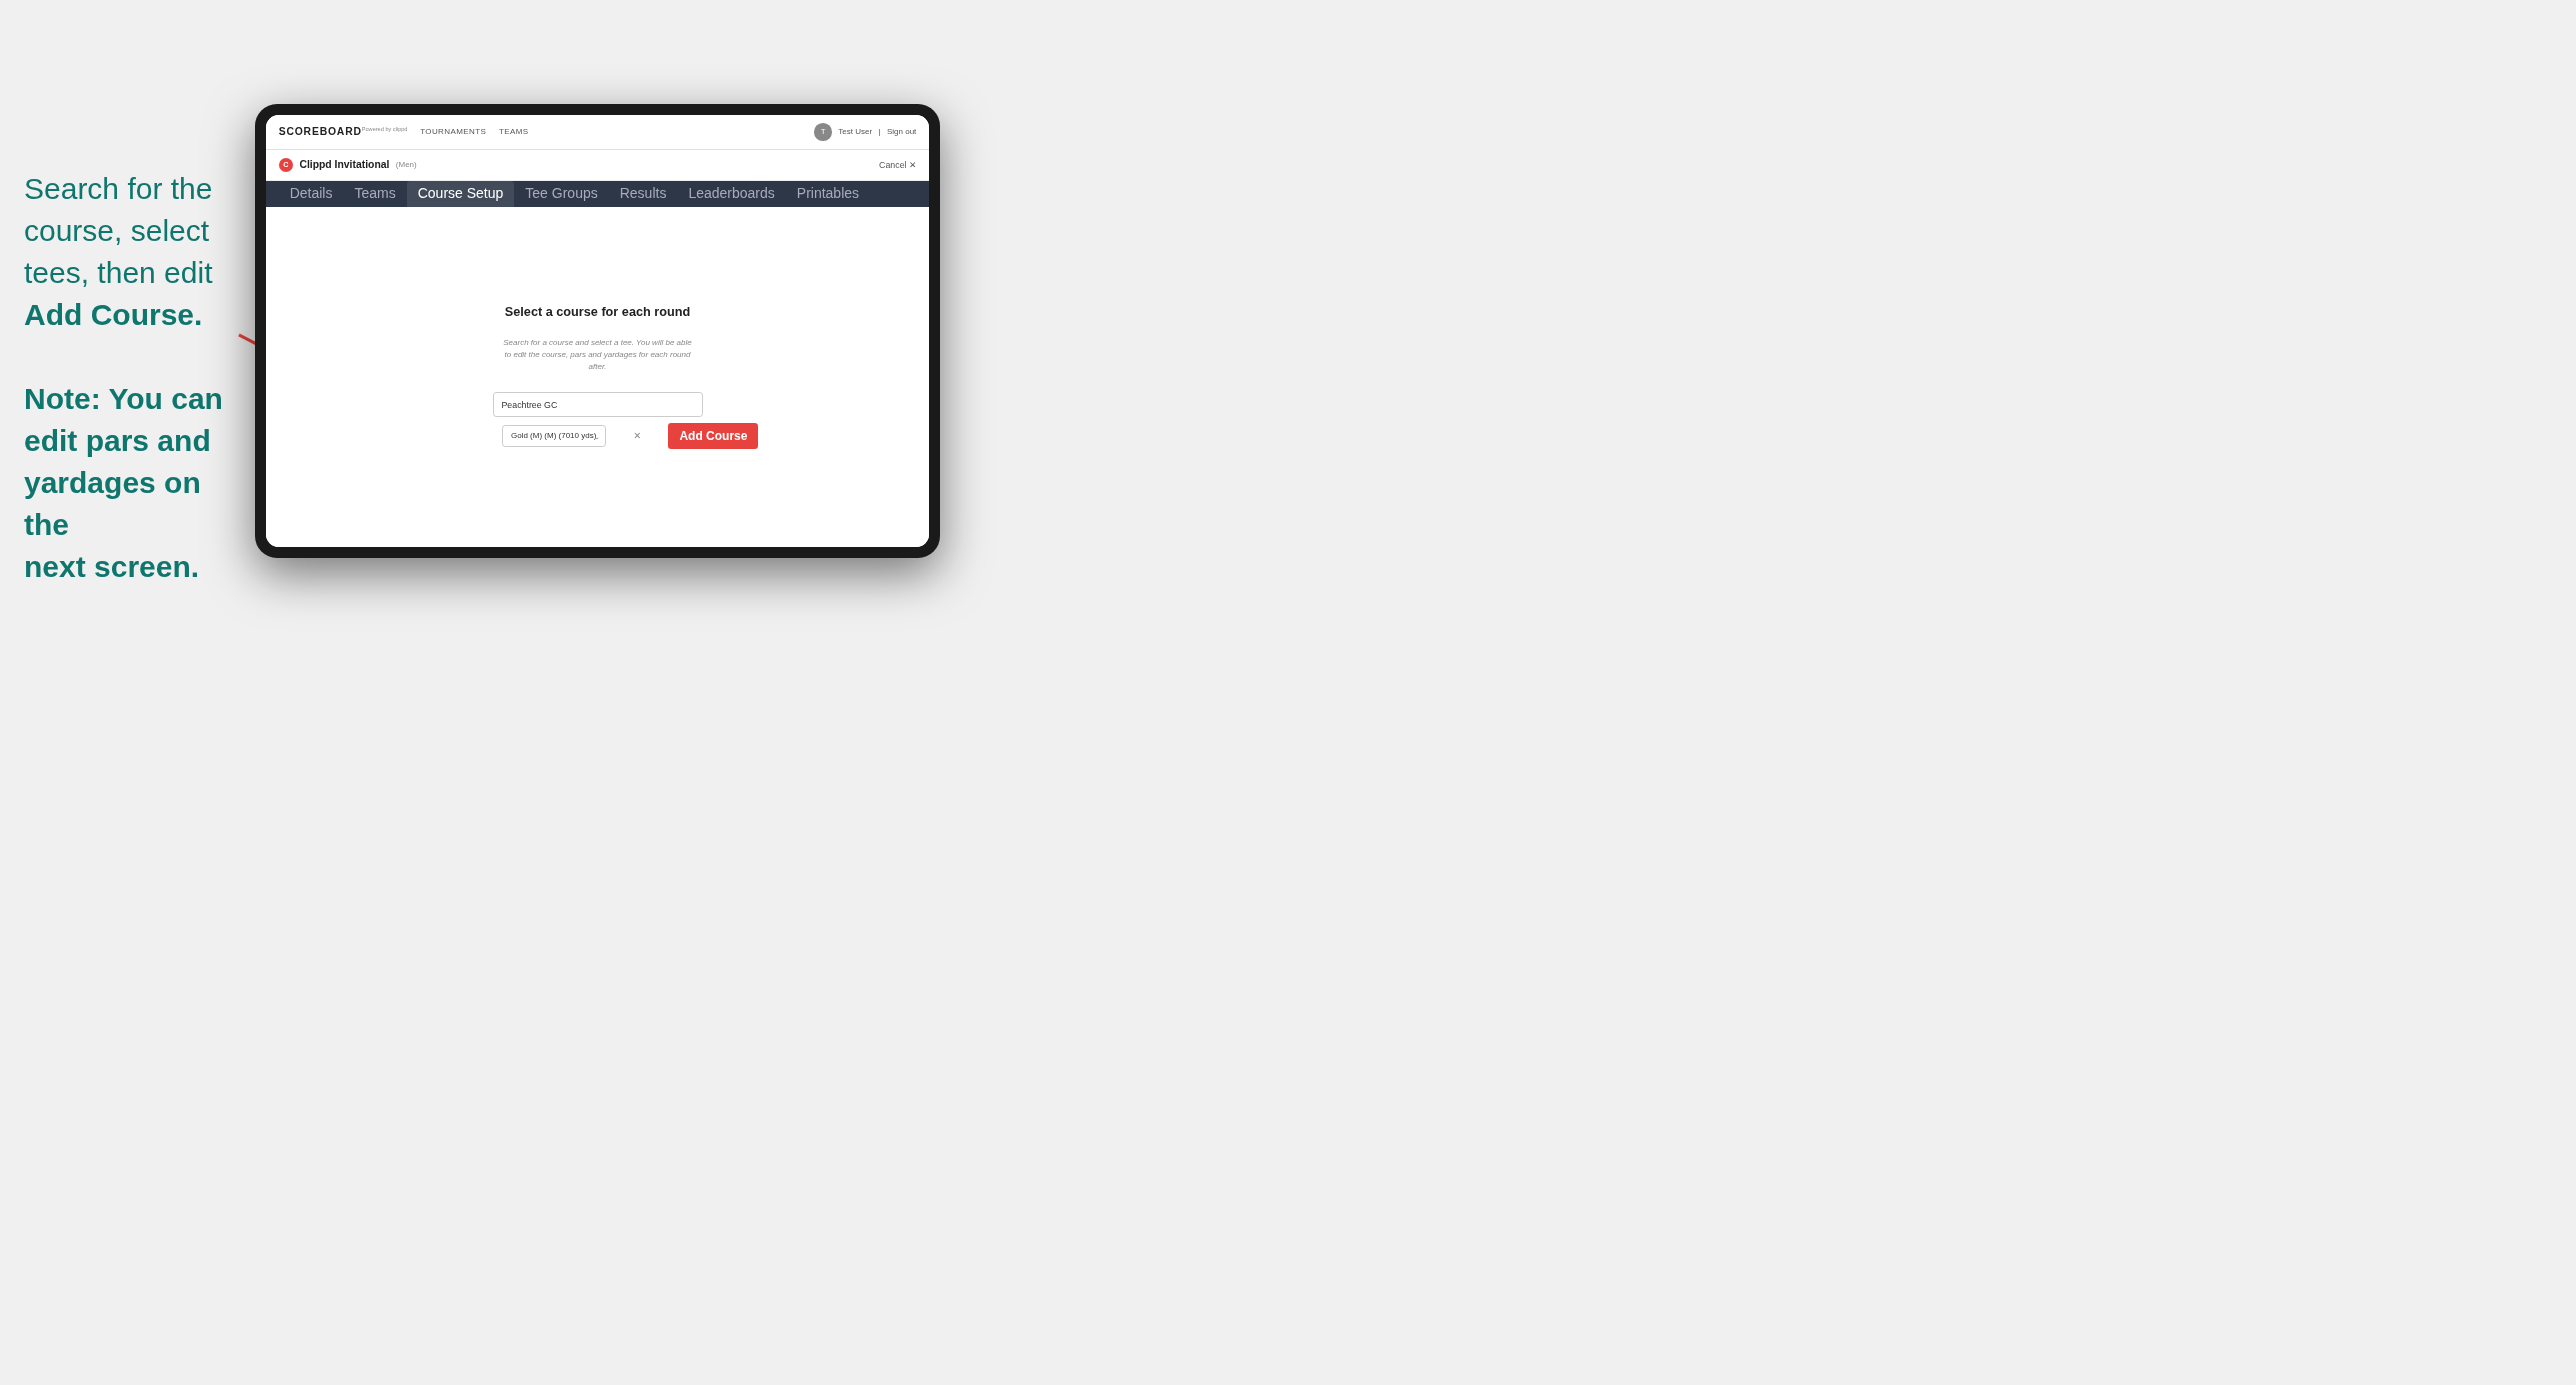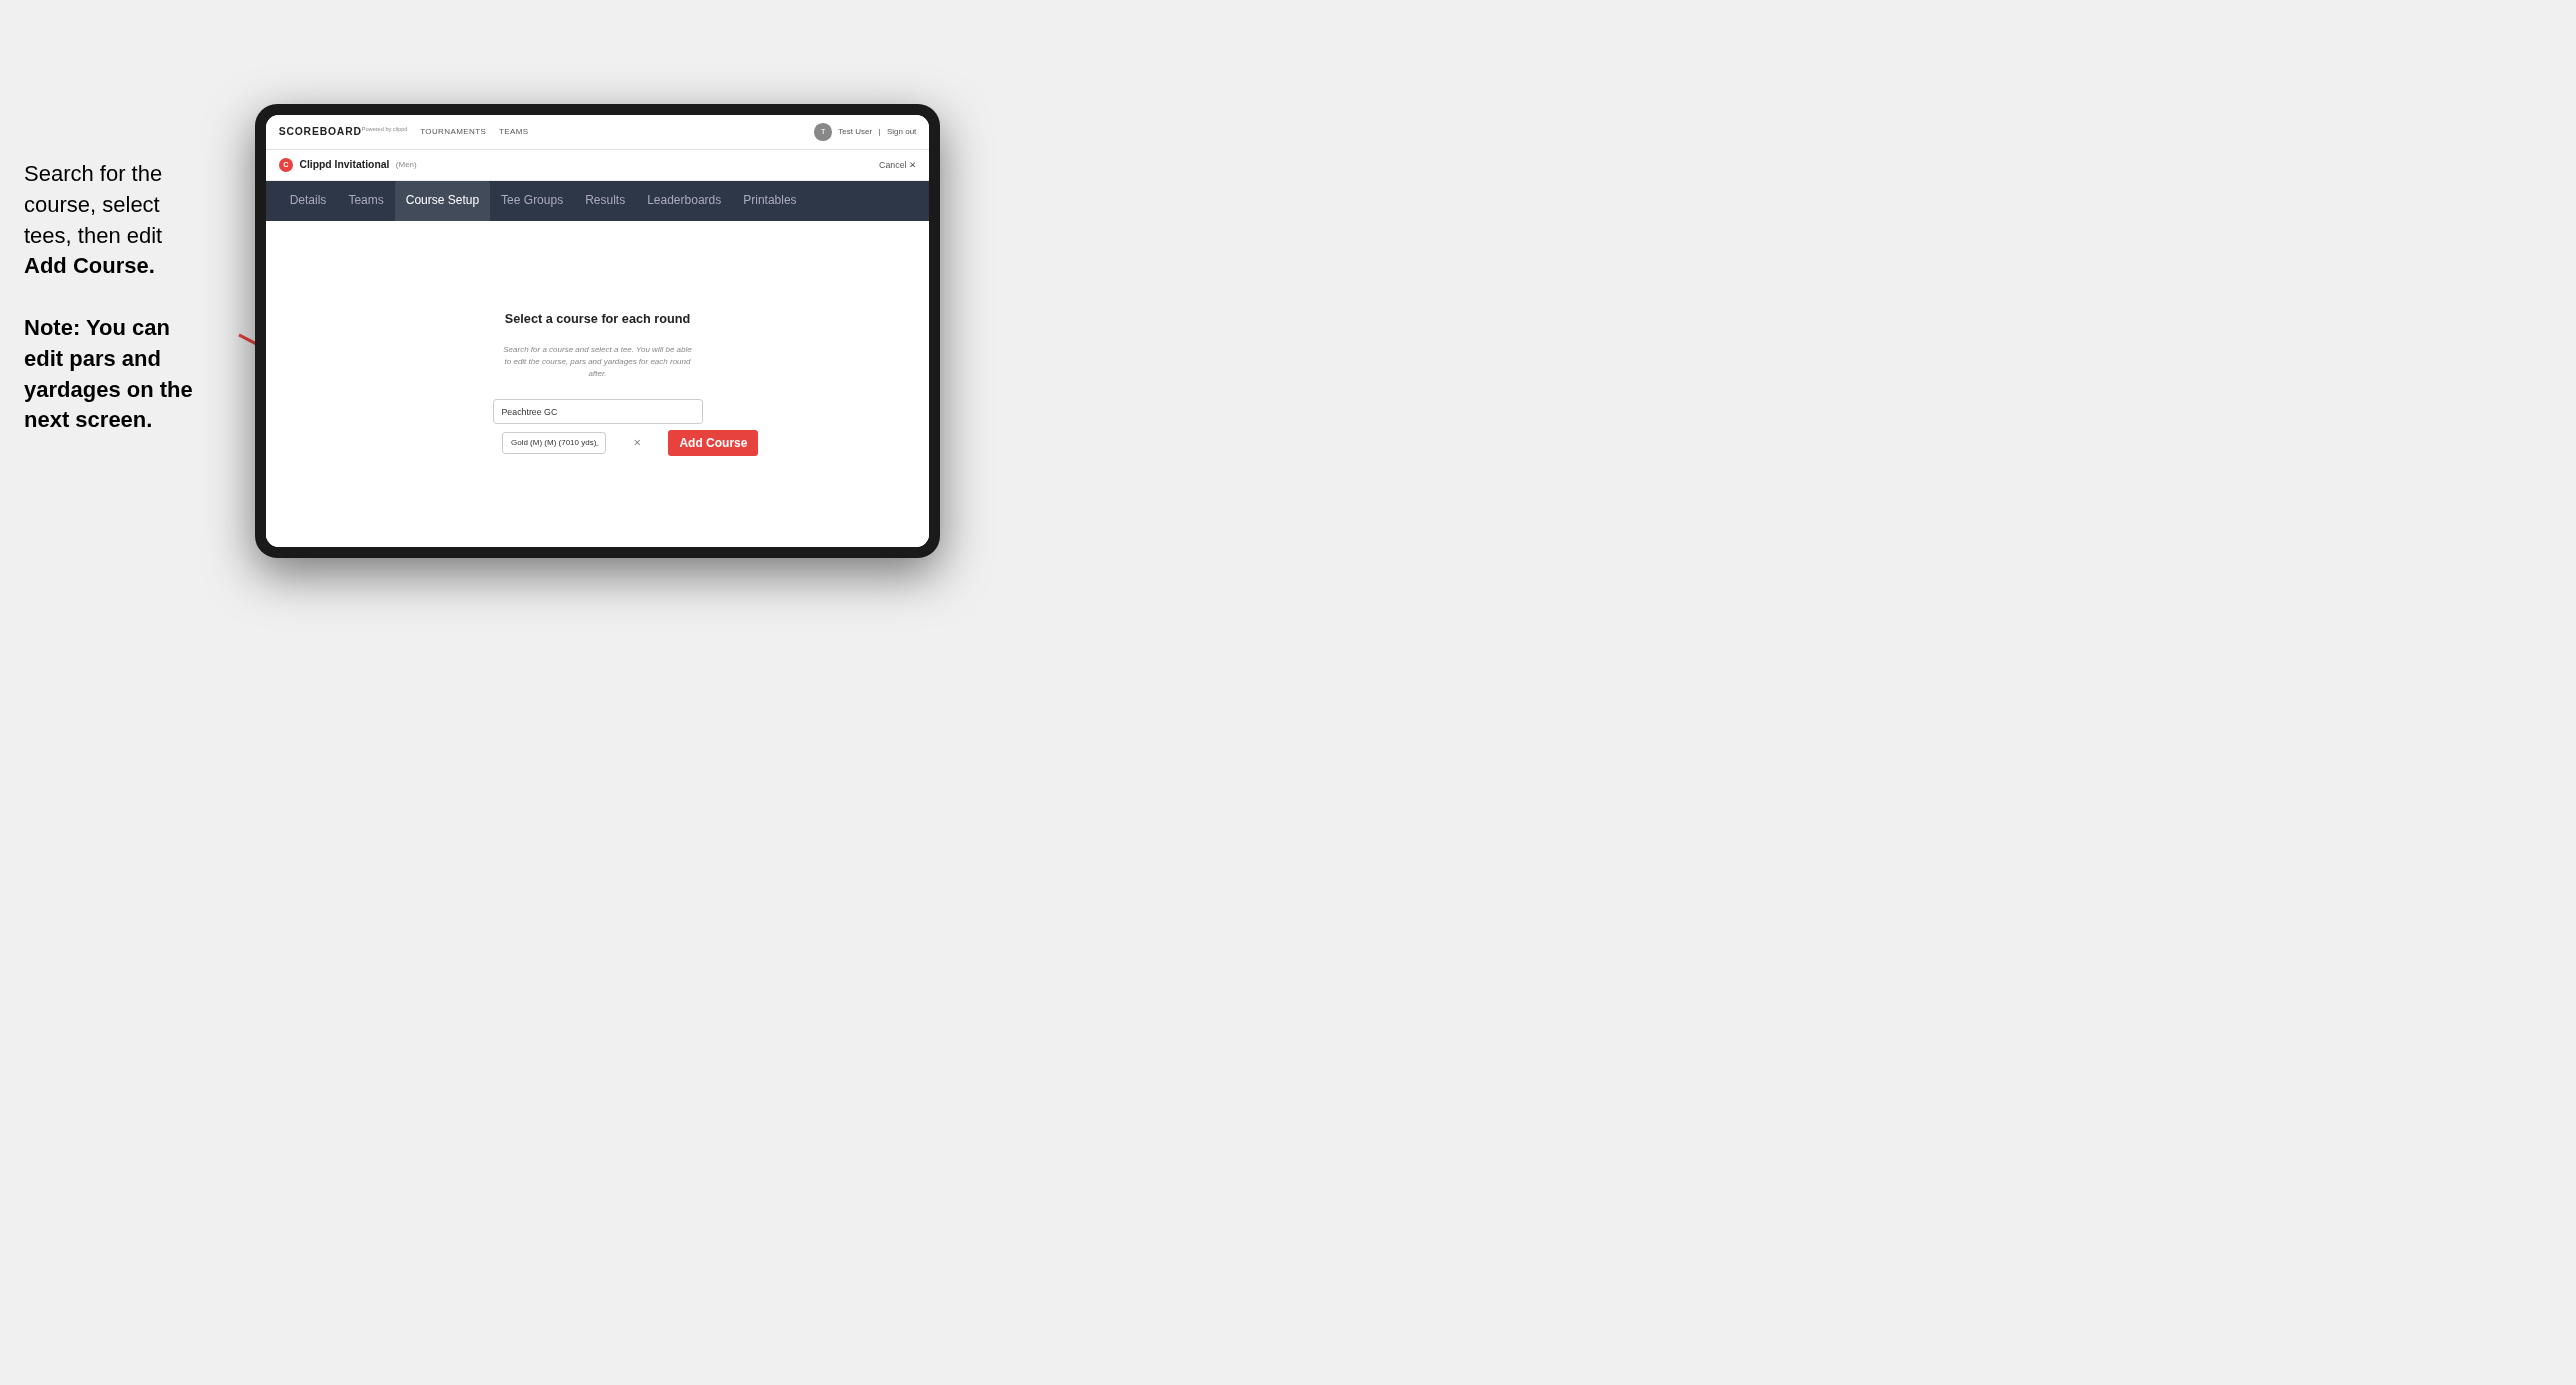--- a/index.html
+++ b/index.html
@@ -9,25 +9,25 @@
       width: 2576px;
       height: 1386px;
       position: relative;
       overflow: hidden;
     }
 
     
     .annotation {
       position: absolute;
       left: 24px;
-      top: 159px;
+      top: 168px;
       width: 223px;
-      font-size: 22px;
+      font-size: 30px;
       line-height: 1.4;
-      color: #000000;
+      color: #0f766e;
     }
     .annotation .bold { font-weight: 700; }
 
     
     .arrow-svg {
       position: absolute;
       left: 223px;
       top: 271px;
       width: 558px;
       height: 319px;
@@ -173,22 +173,22 @@
     
     .tab-bar {
       background: #2d3748;
       display: flex;
       align-items: center;
       padding: 0 12.7px;
       flex-shrink: 0;
     }
 
     .tab-item {
-      padding: 12px 11px;
-      font-size: 12px;
+      padding: 4px 11px;
+      font-size: 14px;
       color: #aab;
       cursor: pointer;
       border-bottom: 2.4px solid transparent;
     }
 
     .tab-item.active {
       color: #fff;
       background: rgba(255,255,255,0.1);
       border-radius: 3.2px 3.2px 0 0;
     }

